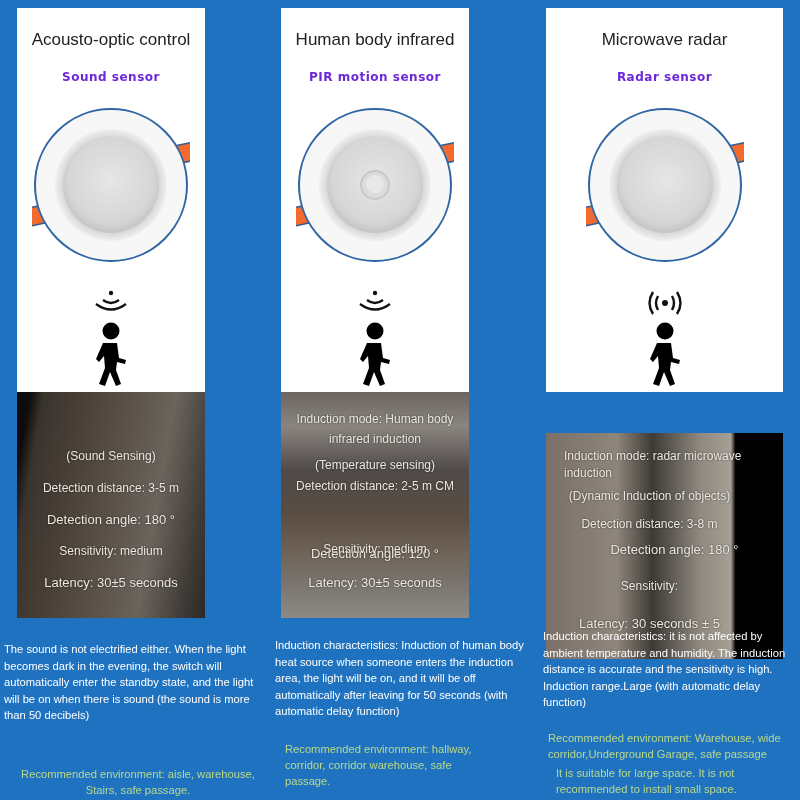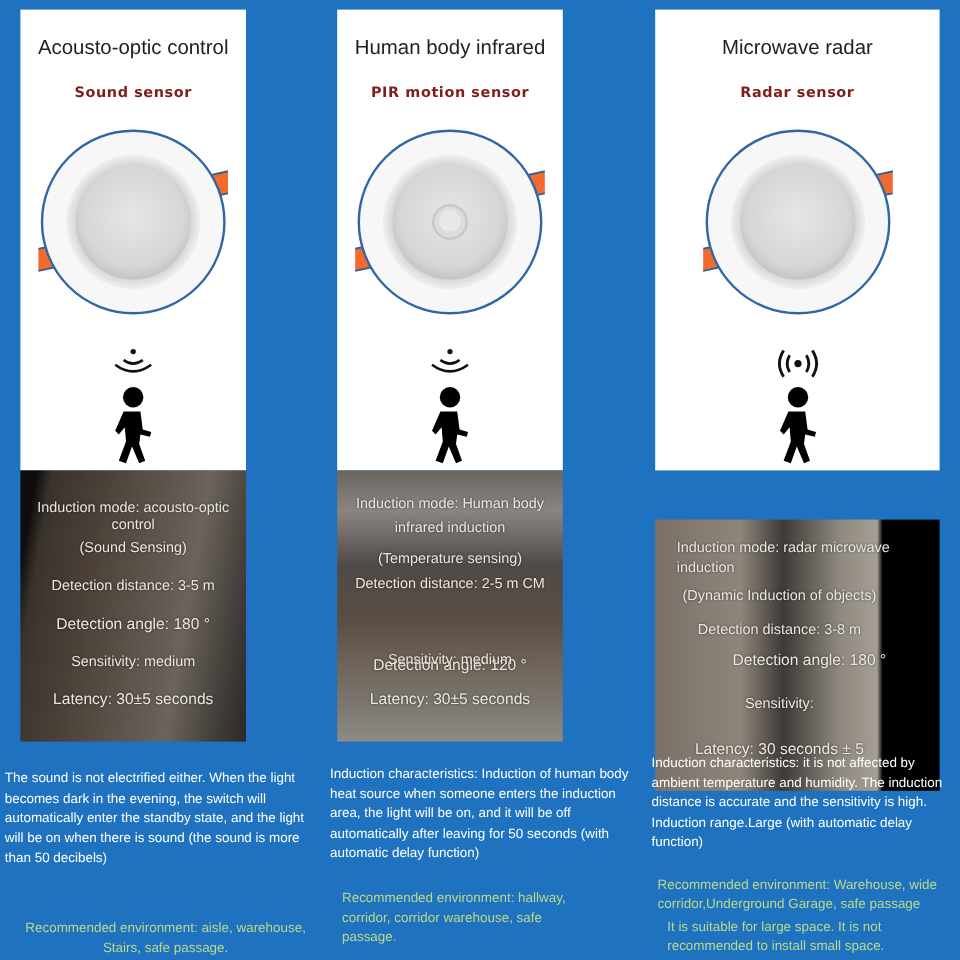--- a/index.html
+++ b/index.html
@@ -3,21 +3,21 @@
 <meta charset="utf-8">
 <style>
   html,body{margin:0;padding:0;}
   body{width:800px;height:800px;background:#1f72bf;position:relative;overflow:hidden;font-family:"Liberation Sans",sans-serif;}
   .col{position:absolute;top:8px;width:188px;}
   .col.c1{left:17px;}
   .col.c2{left:281px;}
   .col.c3{left:546px;width:237px;}
   .card{background:#fff;height:384px;position:relative;}
   .title{position:absolute;top:22px;left:0;right:0;text-align:center;font-size:17px;color:#222;}
-  .subtitle{position:absolute;top:62px;left:0;right:0;text-align:center;font-size:12px;font-weight:bold;color:#7f1d1d;letter-spacing:0.5px;font-family:"DejaVu Sans",sans-serif;}
+  .subtitle{position:absolute;top:62px;left:0;right:0;text-align:center;font-size:12px;font-weight:bold;color:#6d28d9;letter-spacing:0.5px;font-family:"DejaVu Sans",sans-serif;}
   .lamp{position:absolute;top:98px;left:50%;margin-left:-79px;width:158px;height:158px;}
   .signal{position:absolute;top:280px;left:50%;margin-left:-20px;width:40px;height:30px;}
   .person{position:absolute;top:314px;left:50%;margin-left:-18px;width:36px;height:66px;}
   .photo{position:absolute;top:384px;left:0;right:0;height:226px;overflow:hidden;}
   .photo .ln{position:absolute;left:0;right:0;text-align:center;color:#ece8e0;font-size:12px;text-shadow:0 0 2px rgba(0,0,0,0.6);}
   .photo .ln.big{font-size:13px;}
   .photo.p1{background:linear-gradient(100deg,#0e0d0c 0%,#0e0d0c 6%,#3a332d 12%,#4a4038 30%,#5a5149 50%,#6b645c 70%,#3f3a36 90%,#2b2826 100%);}
   .photo.p2{background:linear-gradient(180deg,#6b6560 0%,#8a8580 15%,#4f4a48 35%,#5a4d42 55%,#6e6256 70%,#7a756e 85%,#8d8a85 100%);}
   .photo.p3{background:linear-gradient(90deg,#7a7068 0%,#8e857b 30%,#3e3a36 45%,#8f8980 65%,#a49e95 78%,#000 80%,#000 100%);margin-top:41px;}
   .desc{position:absolute;color:#fff;font-size:11.2px;line-height:16.5px;}
@@ -55,21 +55,20 @@
       <circle cx="20" cy="5" r="2.2" fill="#111"></circle>
       <path d="M12 12 Q20 18 28 12" stroke="#111" stroke-width="2.2" fill="none"></path>
       <path d="M5 16 Q20 27 35 16" stroke="#111" stroke-width="2.2" fill="none"></path>
     </svg>
     <svg class="person" viewBox="0 0 36 66">
       <circle cx="18" cy="9" r="8.5" fill="#000"></circle>
       <path d="M10 21 L24 21 L26 36 L33 38 L32 42 L24 40 L23 48 L28 62 L23 64 L17 50 L12 64 L6 62 L12 46 L11 34 L6 40 L3 37 Z" fill="#000"></path>
     </svg>
   </div>
   <div class="photo p1">
-    <div class="ln" style="top:24px;">Induction mode: acousto-optic control</div>
     <div class="ln" style="top:57px;">(Sound Sensing)</div>
     <div class="ln" style="top:89px;">Detection distance: 3-5 m</div>
     <div class="ln big" style="top:120px;">Detection angle: 180 °</div>
     <div class="ln" style="top:152px;">Sensitivity: medium</div>
     <div class="ln big" style="top:183px;">Latency: 30±5 seconds</div>
   </div>
 </div>
 <div class="desc" style="left:4px;top:641px;width:250px;">The sound is not electrified either. When the light becomes dark in the evening, the switch will automatically enter the standby state, and the light will be on when there is sound (the sound is more than 50 decibels)</div>
 <div class="rec" style="left:8px;top:766px;width:260px;text-align:center;">Recommended environment: aisle, warehouse, Stairs, safe passage.</div>
 

